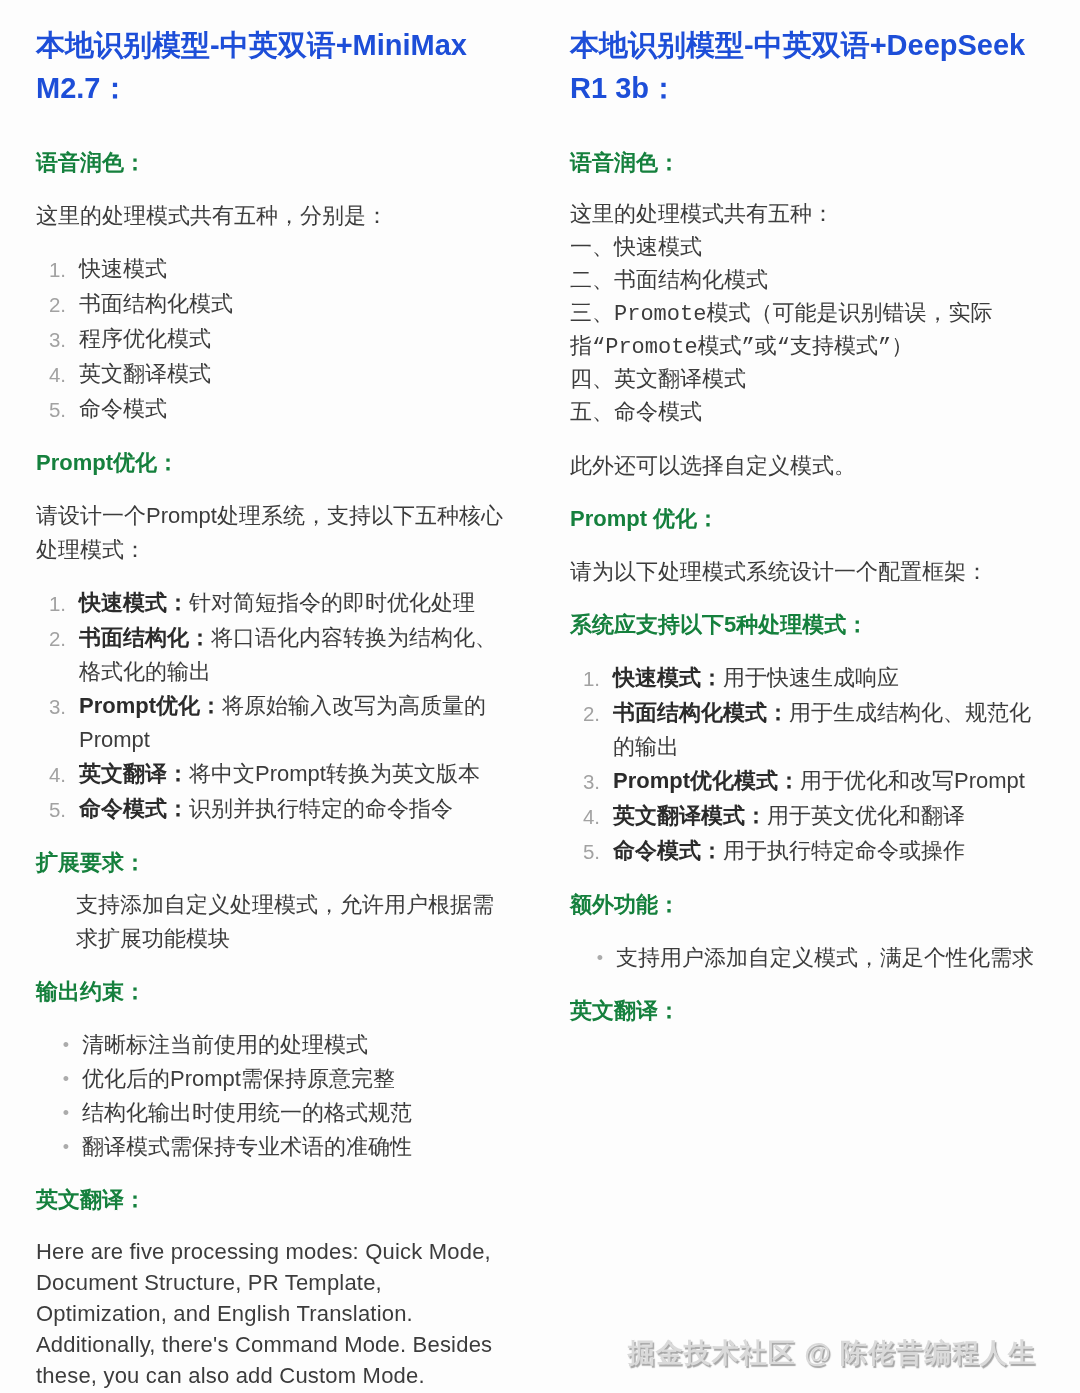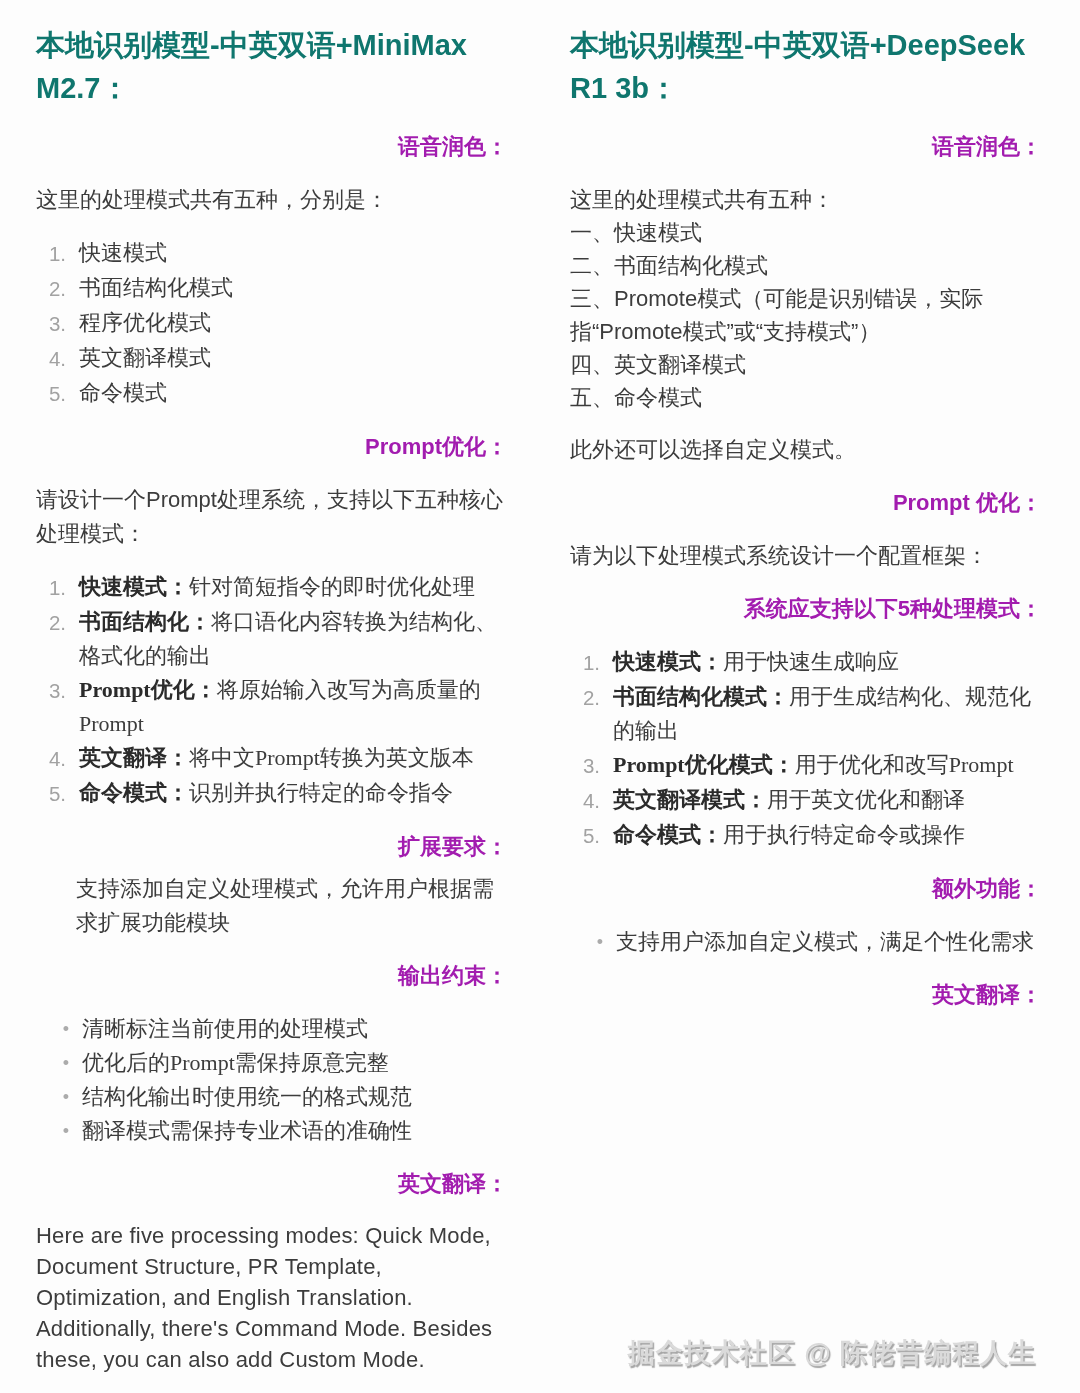--- a/index.html
+++ b/index.html
@@ -8,46 +8,46 @@
     background:#fdfdfd;
     font-family:"Liberation Sans","DejaVu Sans",sans-serif;
     color:#3c3c3c;
     position:relative;
     overflow:hidden;
   }
   .page { display:flex; padding:24px 38px 0 36px; gap:62px; }
   .col { width:472px; flex:none; }
 
   .title {
-    font-size:29px; font-weight:bold; color:#0f766e;
-    line-height:43px; margin-bottom:20px;
+    font-size:29px; font-weight:bold; color:#1d4ed8;
+    line-height:43px; margin-bottom:36px;
   }
   .tline { display:block; }
 
   .h {
-    font-size:22px; font-weight:bold; color:#a21caf;
-    line-height:34px; margin-bottom:19px;text-align:right;
+    font-size:22px; font-weight:bold; color:#15803d;
+    line-height:34px; margin-bottom:19px;
   }
   .p { font-size:22px; line-height:34px; margin-bottom:19px; }
   .p.en { line-height:31px; letter-spacing:0.2px; }
 
-  .pgroup { margin-bottom:19px; }
+  .pgroup { margin-bottom:19px;font-family:Liberation Mono, monospace; }
   .pline { font-size:22px; line-height:33px; }
 
   .list { margin-bottom:19px; }
   .li { display:flex; font-size:22px; line-height:34px; }
   .num {
     flex:none; width:30px; text-align:right; margin-right:13px;
     color:#a2a2a2; font-size:20.5px; padding-top:1px;
   }
   .blt {
     flex:none; width:24px; margin-left:18px; margin-right:4px;
     text-align:center; color:#ababab; font-size:18px;
   }
-  .txt { flex:1;font-family:Liberation Serif, serif; }
+  .txt { flex:1; }
   .term { font-weight:bold; color:#2b2b2b; }
 
   .runin .h { margin-bottom:8px; }
   .runin .p { margin-top:0;margin-left:40px; }
 
   .watermark {
     position:absolute; right:44px; bottom:22px;
     font-size:27px; font-weight:bold;
     color:#dadada;
     text-shadow:1.5px 1.5px 1px #a6a6a6, -0.5px -0.5px 0 #ffffff;

